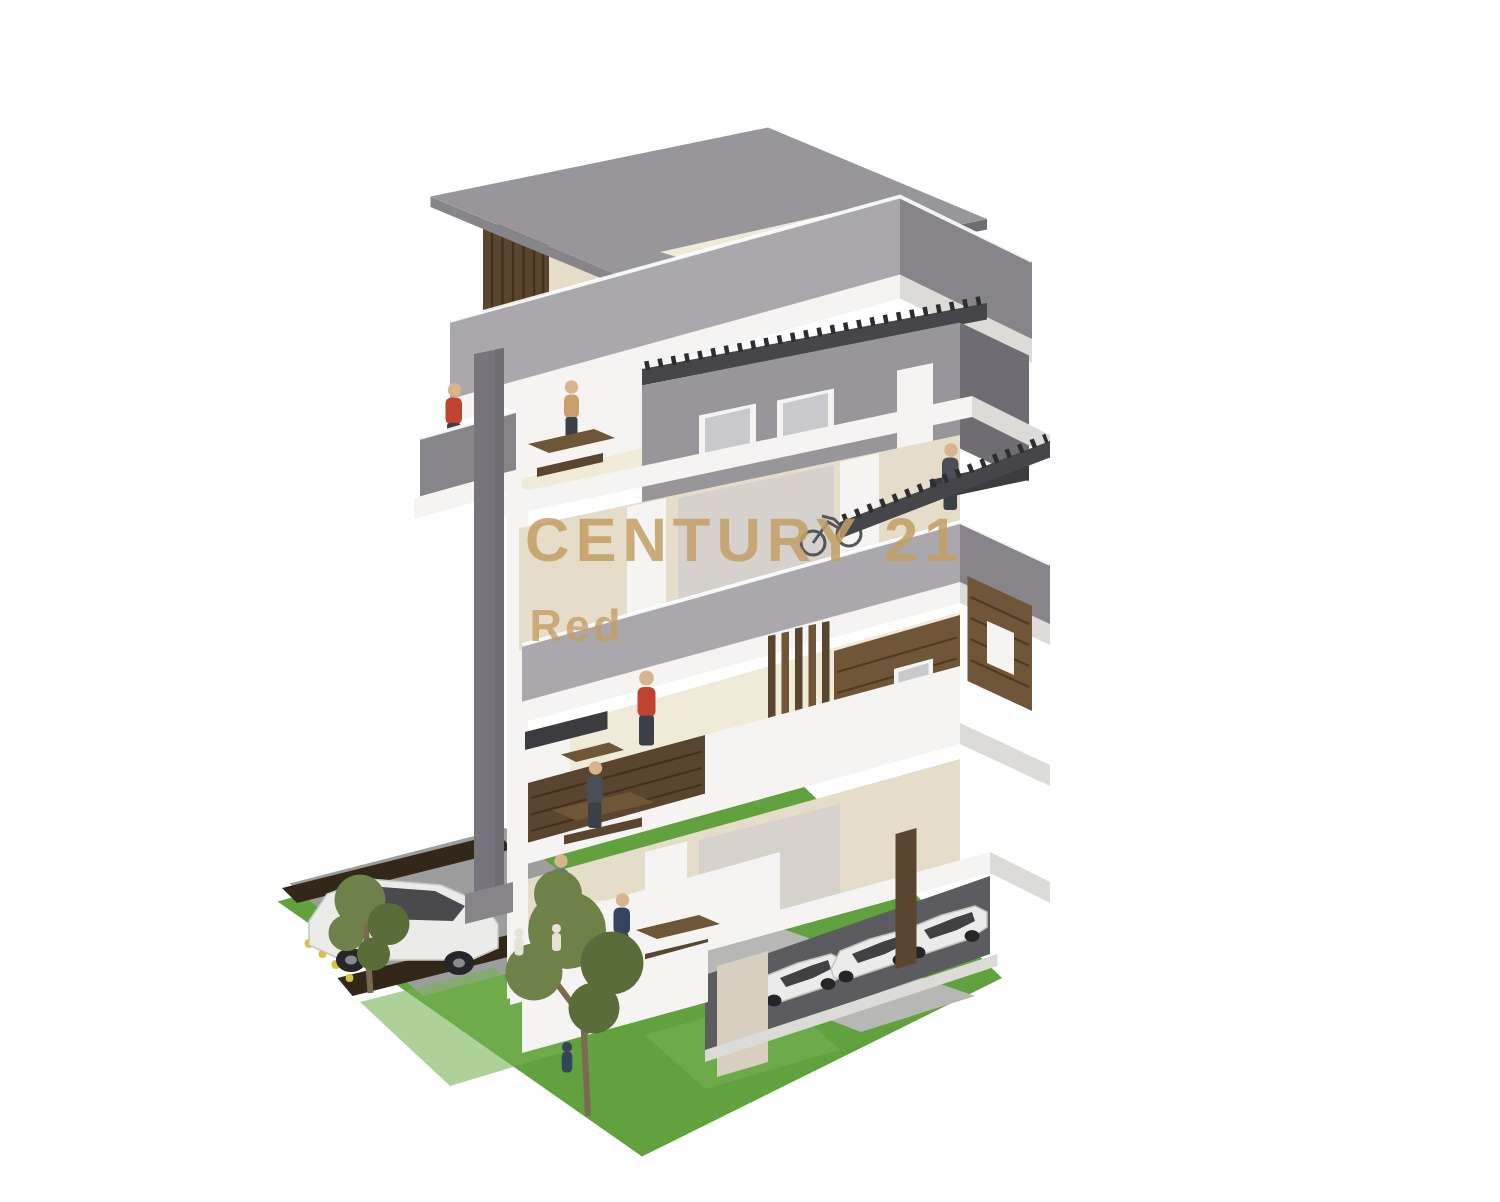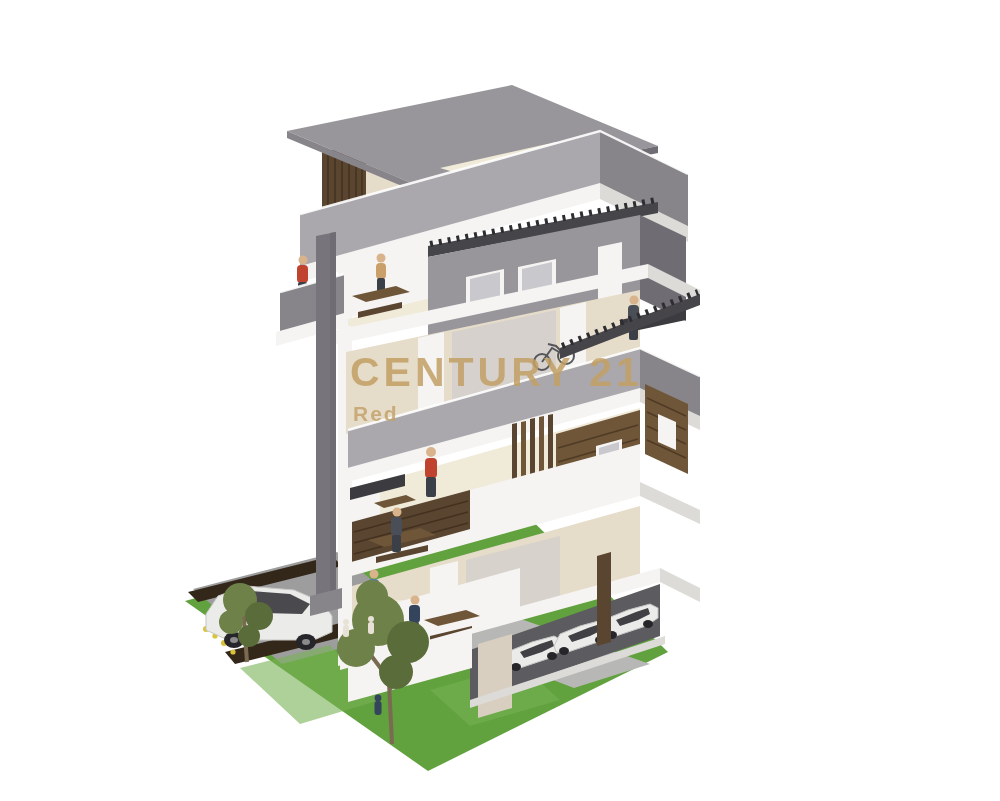--- a/index.html
+++ b/index.html
@@ -23,22 +23,22 @@
   .garage{fill:var(--garage_dark);}      .skin{fill:var(--person_skin);}
   .pred{fill:var(--person_red);}         .pblue{fill:var(--person_blue);}
   .pnavy{fill:var(--person_navy);}       .ptan{fill:var(--person_tan);}
   .pdark{fill:var(--person_dark);}       .legs{fill:var(--person_legs);}
   .flower{fill:var(--flower_yellow);}
   .studline{stroke:#2e2e32;stroke-width:6;stroke-dasharray:3 6;fill:none;}
   .grain{stroke:rgba(40,25,12,.45);stroke-width:1.5;fill:none;}
   .edge{stroke:rgba(255,255,255,.9);stroke-width:2.5;fill:none;}
   .wm{position:absolute;color:var(--watermark_gold);font-weight:700;line-height:1;
       white-space:nowrap;pointer-events:none;}
-  .wm1{left:350px;top:352px;font-size:41px;letter-spacing:4px;opacity:.85;}
-  .wm2{left:353px;top:403px;font-size:21px;letter-spacing:2px;opacity:.8;}
+  .wm1{left:350px;top:340px;font-size:41px;letter-spacing:4px;opacity:.85;}
+  .wm2{left:353px;top:403px;font-size:30px;letter-spacing:2px;opacity:.8;}
 </style>
 </head>
 <body>
 
 <div class="scene">
 <svg width="1000" height="801" viewBox="0 0 1000 801">
 
   <g>
     <polygon class="lawn" points="185,601 520,509 668,652 428,771"></polygon>
     <polygon class="drive" points="193,589 337,552 428,625 282,664"></polygon>

